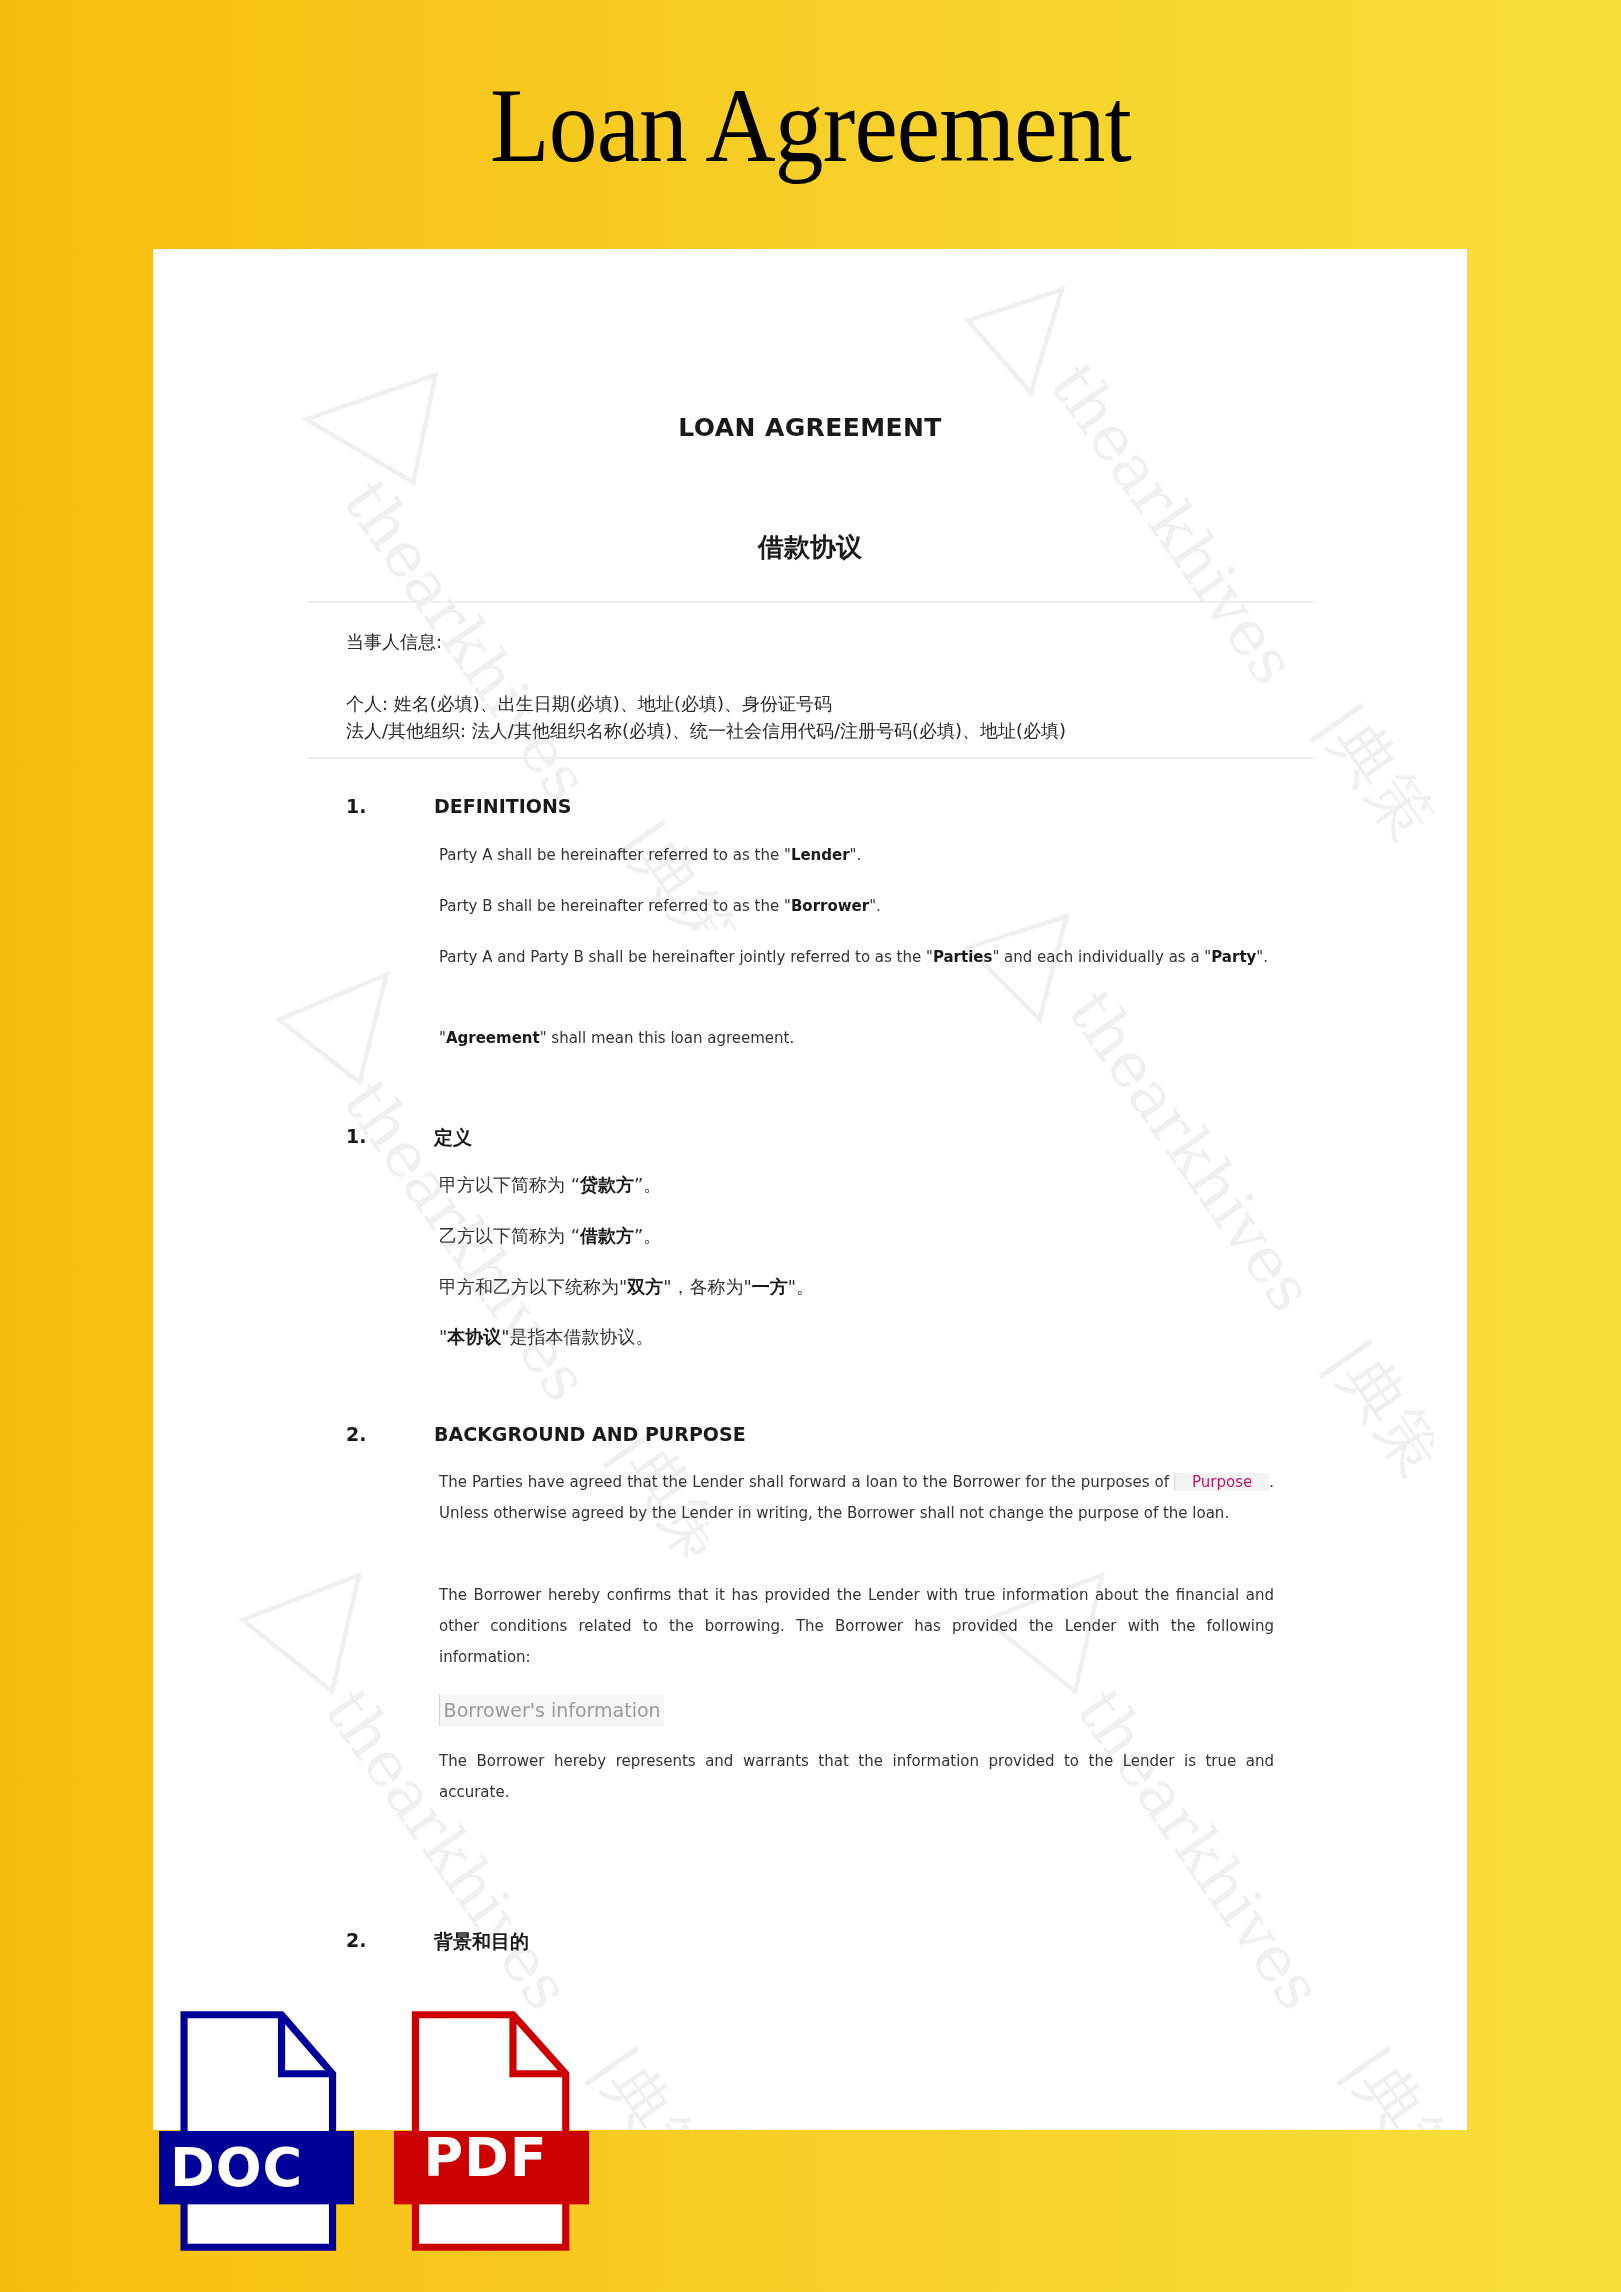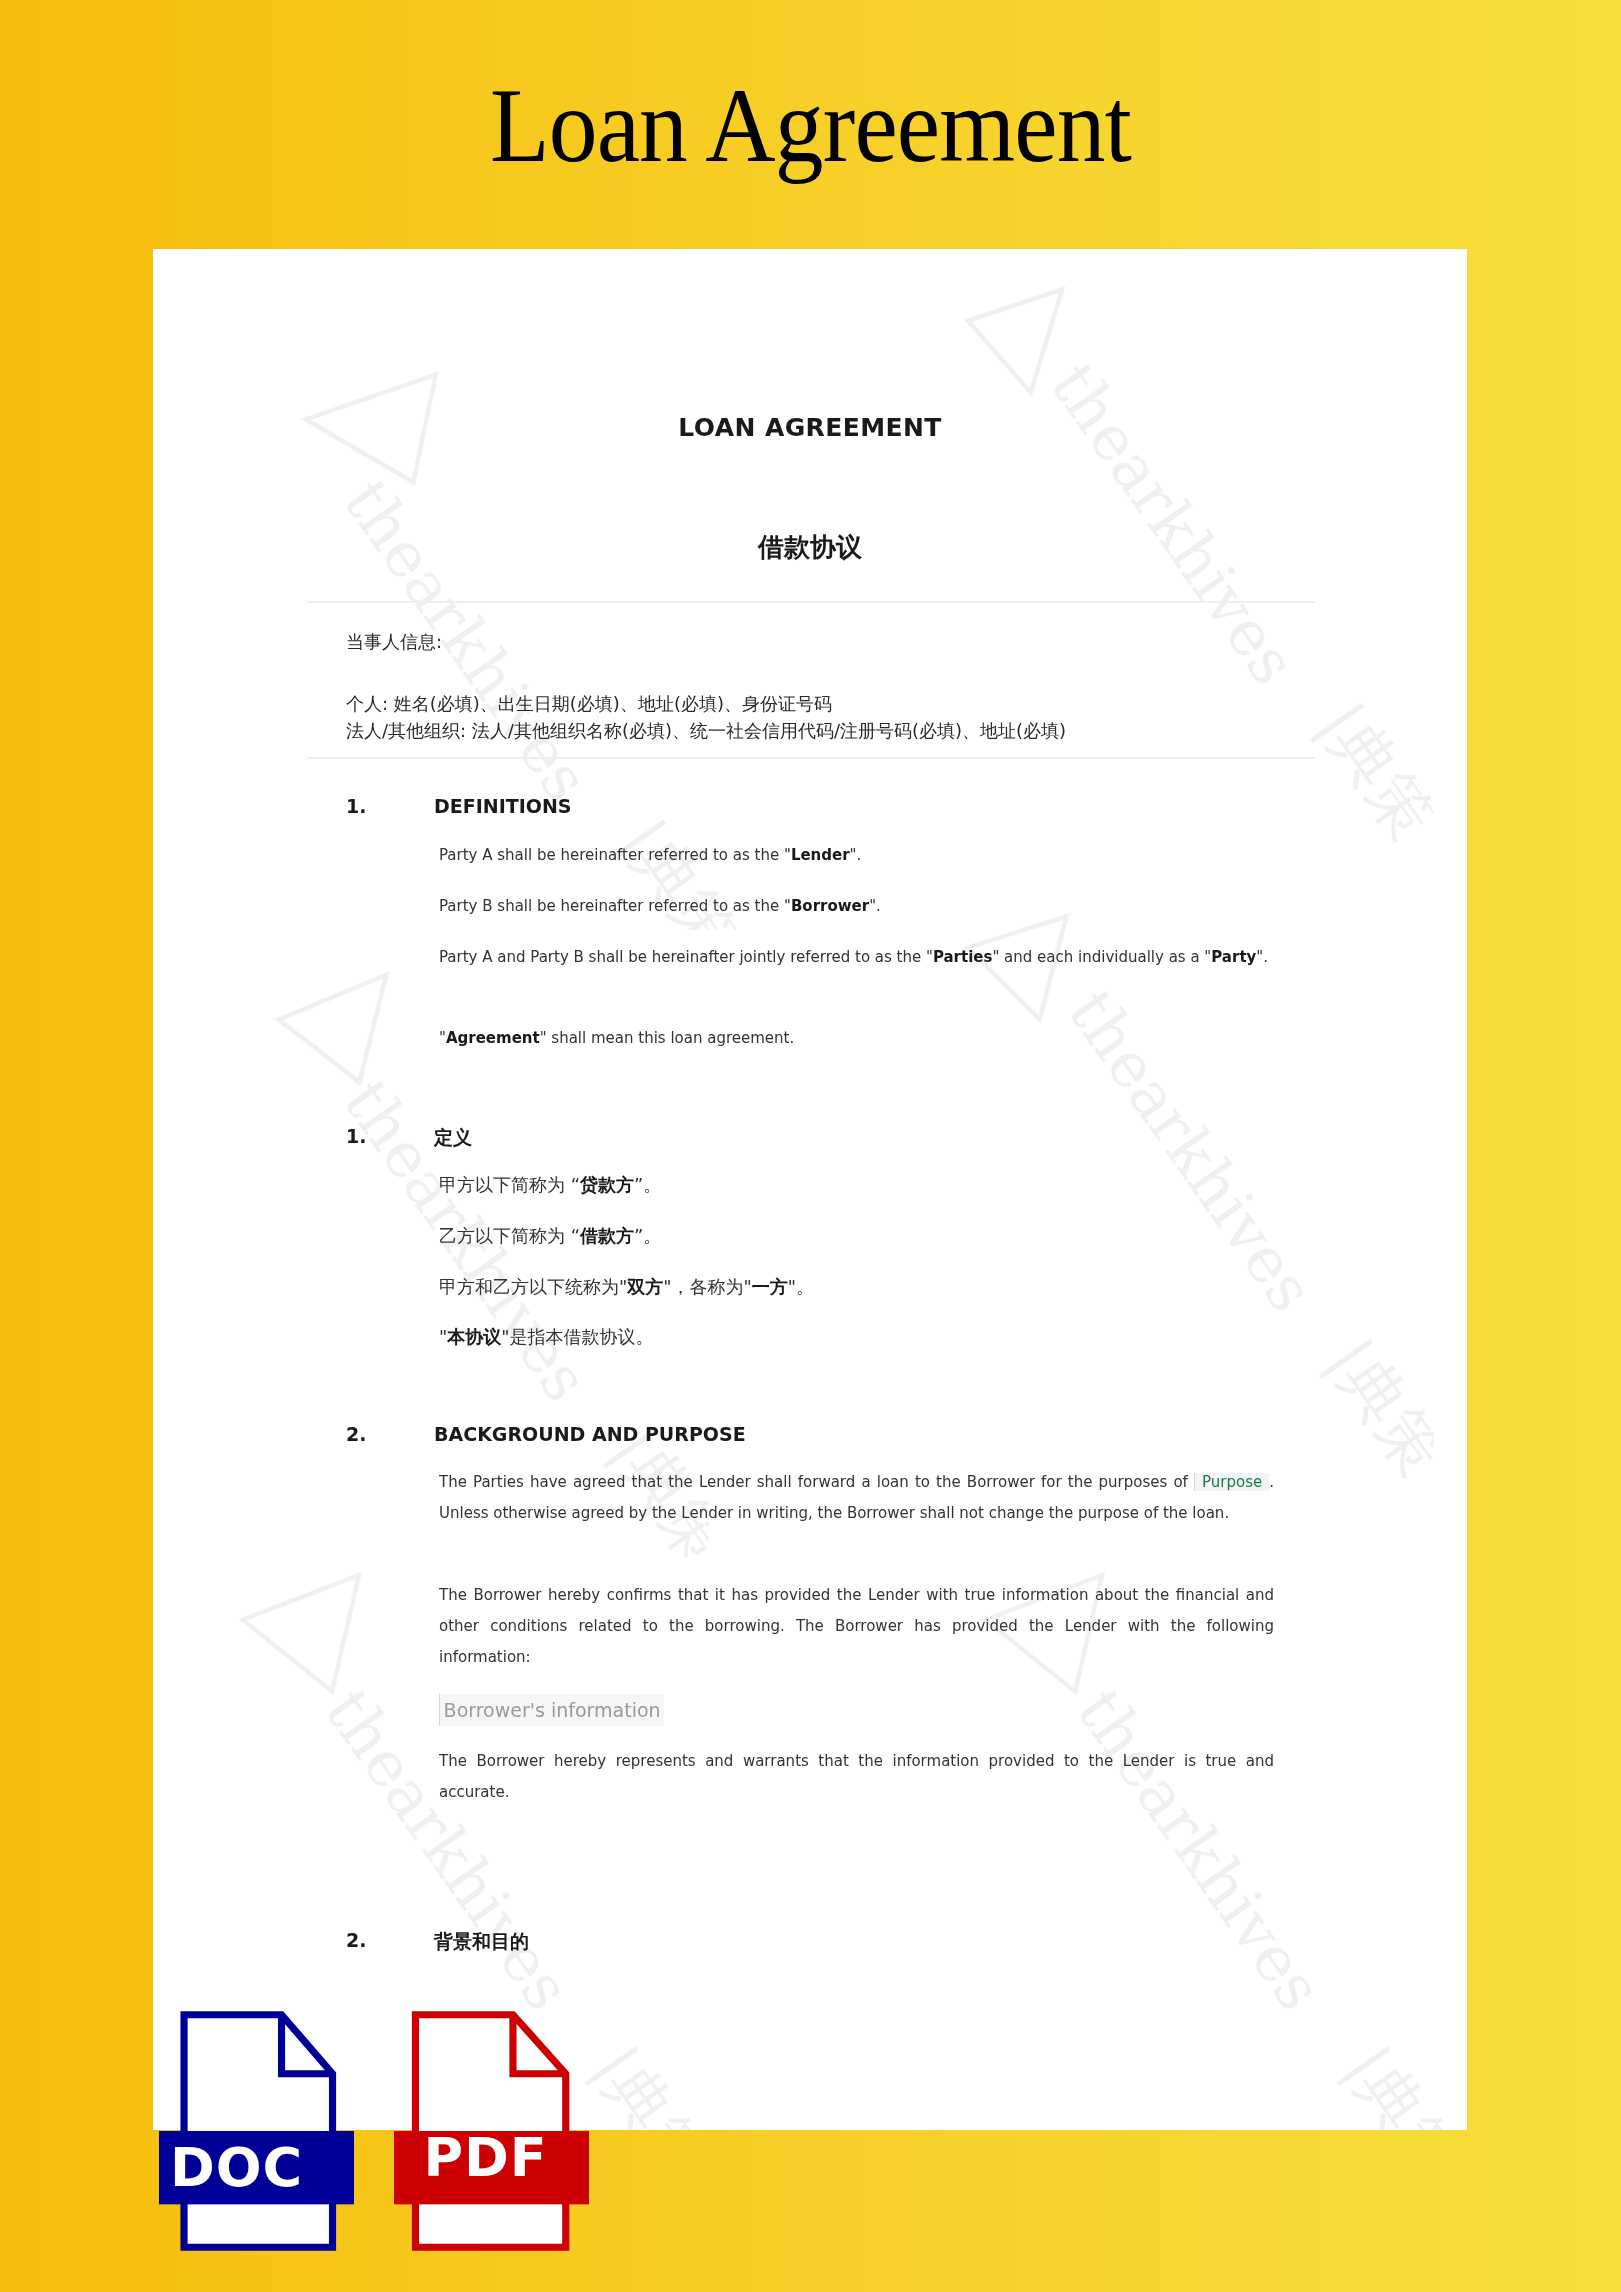--- a/index.html
+++ b/index.html
@@ -27,21 +27,21 @@
   .divider { position:absolute; left:154px; width:1009px; height:1.8px; background:#efefef; }
   .info { position:absolute; left:193px; font-size:18px; color:#2a2a2a; line-height:30px; font-family:"DejaVu Sans", sans-serif; }
   .sec-num { position:absolute; left:193px; font-size:19px; font-weight:bold; color:#1a1a1a; }
   .sec-title { position:absolute; left:281px; font-size:19px; font-weight:bold; color:#1a1a1a; }
   .para {
     position:absolute; left:286px; width:835px; font-size:15px; color:#333;
     line-height:31px; text-align:justify; font-family:"DejaVu Sans", sans-serif;
   }
   .para b { color:#1a1a1a; }
   .ph {
-    background:#f4f4f4; color:#15803d; border-left:1.8px solid #d6d6d6; padding:0 7px;
+    background:#f4f4f4; color:#be185d; border-left:1.8px solid #d6d6d6; padding:0 17px;
   }
   .ph-block {
     position:absolute; left:286px; font-size:19px; line-height:32px; color:#9a9a9a;
     background:#f6f6f6; border-left:1.8px solid #d6d6d6; padding:0 3.6px;text-align:right;
   }
   .file-icon { position:absolute; }
   .file-label {
     position:absolute; color:#fff; font-family:"DejaVu Sans", sans-serif; font-weight:bold;
     font-size:54px; text-align:center; letter-spacing:0.9px;
   }

